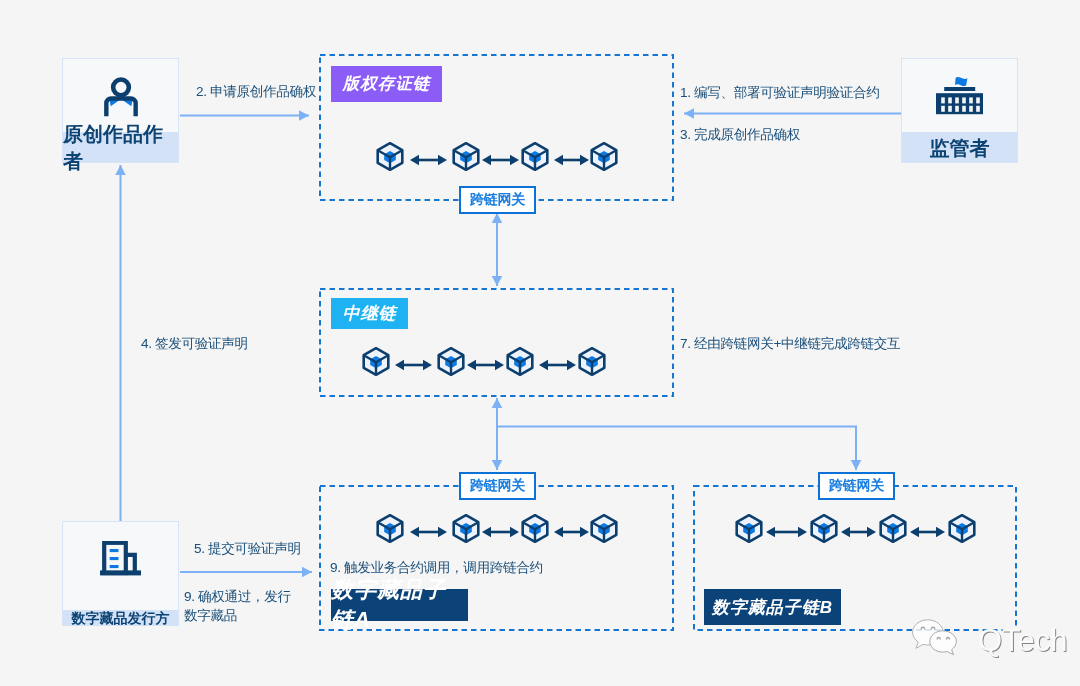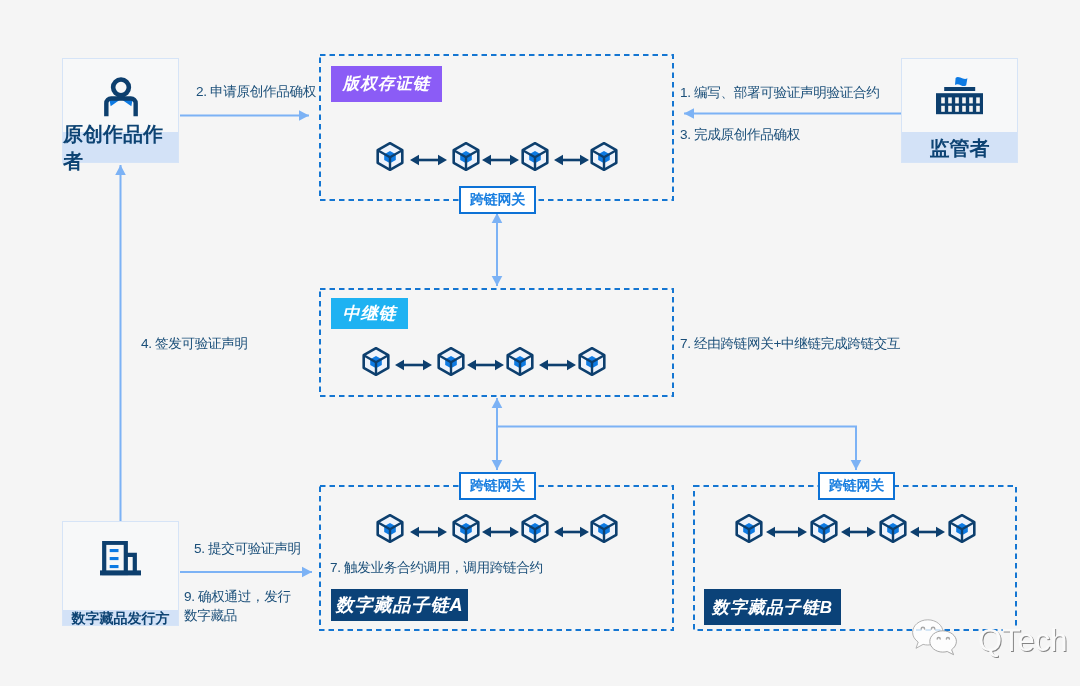--- a/index.html
+++ b/index.html
@@ -126,21 +126,21 @@
       <rect x="694" y="486" width="322" height="144"></rect>
     </g>
   </svg>
 
   <div class="abs badge" style="left:331px;top:66px;width:111px;height:36px;background:#8b5cf6;font-size:16.5px;font-weight:900;">
       <span>版权存证链</span>
     </div>
   <div class="abs badge" style="left:331px;top:298px;width:77px;height:31px;background:#1eb2f2;font-size:17px;font-weight:900;">
       <span>中继链</span>
     </div>
-  <div class="abs badge" style="left:331px;top:589px;width:137px;height:32px;background:#0b4278;font-size:18px;font-weight:900;">
+  <div class="abs badge" style="left:331px;top:589px;width:137px;height:32px;background:#0b4278;font-size:22px;font-weight:900;">
       <span>数字藏品子链A</span>
     </div>
   <div class="abs badge" style="left:704px;top:589px;width:137px;height:36px;background:#0b4278;font-size:17px;font-weight:900;">
       <span>数字藏品子链B</span>
     </div>
 
   <div class="abs" style="left:375px;top:141px;"><svg class="cube" width="30" height="30" viewBox="0 0 30 30">
         <path d="M15 2.2 L27.3 9.2 L27.3 21.8 L15 28.8 L2.7 21.8 L2.7 9.2 Z" fill="#eef3fb" stroke="#0d3f6e" stroke-width="2.6" stroke-linejoin="round"></path>
         <path d="M15 10.0 L20.8 13.3 L20.8 18.9 L15 22.2 L9.2 18.9 L9.2 13.3 Z" fill="#0d7ae3"></path>
         <path d="M2.7 9.2 L15 16.2 L27.3 9.2" fill="none" stroke="#0d3f6e" stroke-width="2.4" stroke-linejoin="round"></path>
@@ -305,21 +305,21 @@
     </div>
   <div class="abs gw" style="left:818px;top:472px;width:77px;height:28px;">
       <span>跨链网关</span>
     </div>
 
   <div class="abs steplbl" style="left:680px;top:83px;">1. 编写、部署可验证声明验证合约</div>
   <div class="abs steplbl" style="left:196px;top:82px;text-align:right;">2. 申请原创作品确权</div>
   <div class="abs steplbl" style="left:680px;top:125px;">3. 完成原创作品确权</div>
   <div class="abs steplbl" style="left:141px;top:334px;">4. 签发可验证声明</div>
   <div class="abs steplbl" style="left:194px;top:539px;">5. 提交可验证声明</div>
-  <div class="abs steplbl" style="left:330px;top:558px;">7. 触发业务合约调用，调用跨链合约</div>
+  <div class="abs steplbl" style="left:330px;top:558px;">9. 触发业务合约调用，调用跨链合约</div>
   <div class="abs steplbl" style="left:680px;top:334px;">7. 经由跨链网关+中继链完成跨链交互</div>
   <div class="abs steplbl c" style="left:184px;top:587px;width:132px;line-height:19px;">
     <div>9. 确权通过，发行</div>
     <div>数字藏品</div>
   </div>
 
   <div class="wm" style="left:911px;top:618px;">
     <svg width="50" height="44" viewBox="0 0 50 44">
       <g opacity="0.82">
         <path d="M16.8 1.8 C8.4 1.8 1.6 7.4 1.6 14.3 C1.6 18.2 3.8 21.7 7.2 24.0 L5.0 30.3 L12.1 26.4 C13.6 26.8 15.2 27.0 16.8 27.0 C25.2 27.0 32.0 21.3 32.0 14.3 C32.0 7.4 25.2 1.8 16.8 1.8 Z" fill="#ffffff" stroke="#9a9a9a" stroke-width="0.9"></path>

